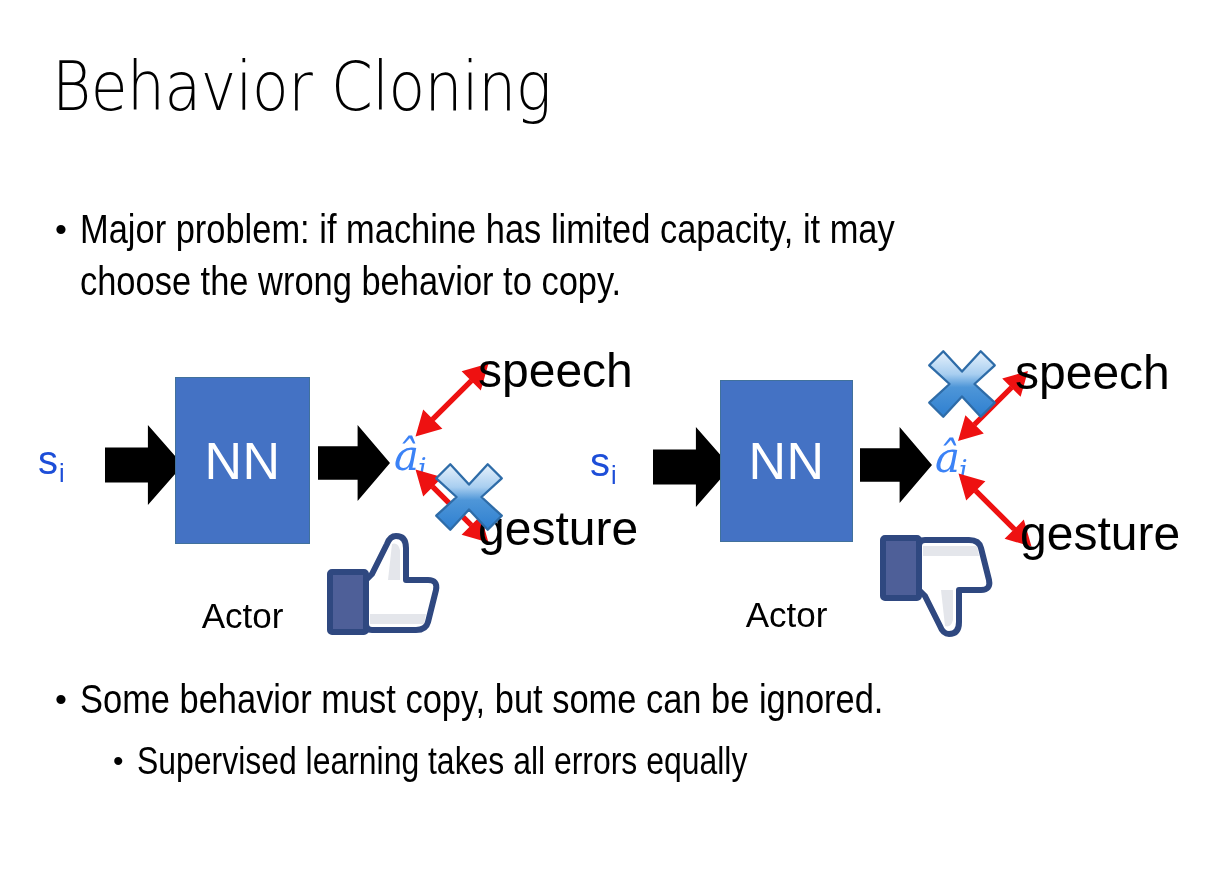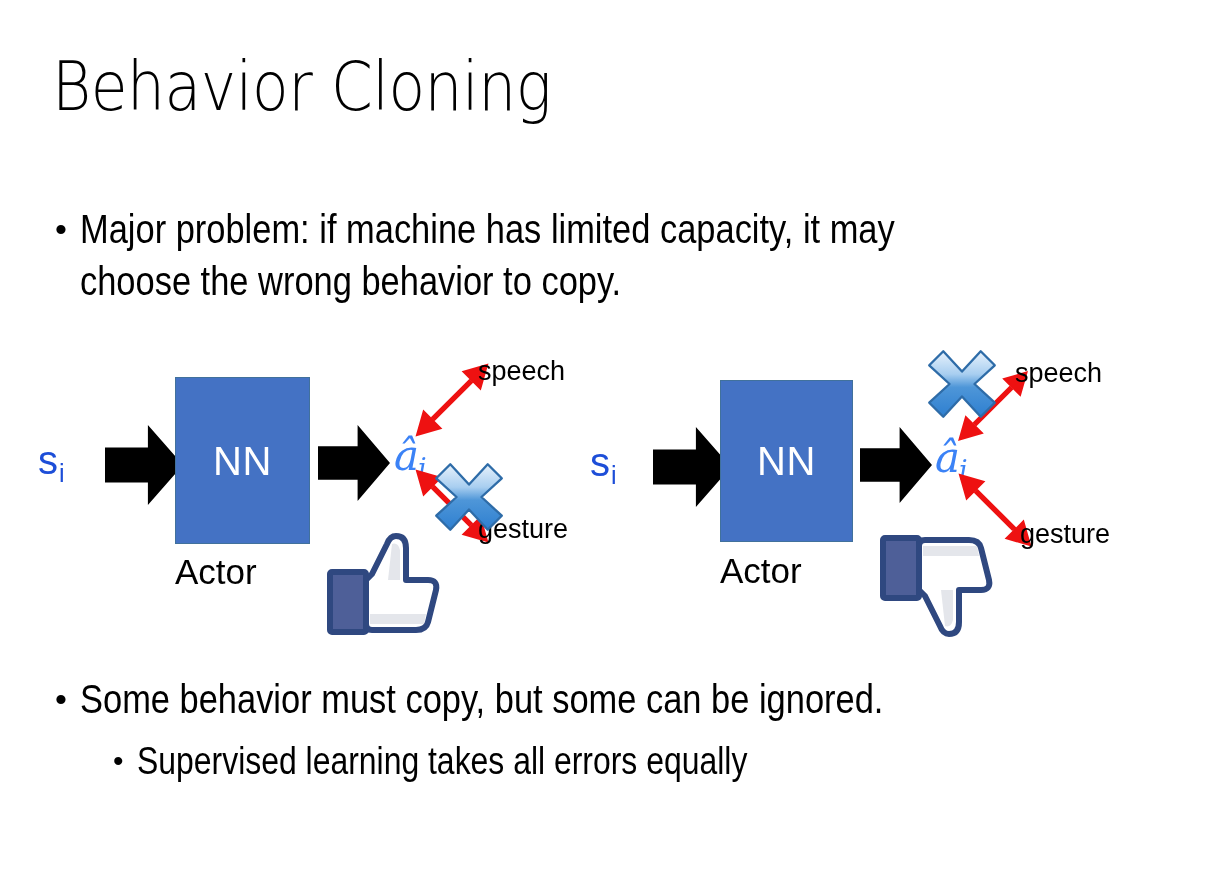--- a/index.html
+++ b/index.html
@@ -114,34 +114,36 @@
     position: absolute;
     background: #4472C4;
     border: 1px solid #41719C;
     box-sizing: border-box;
     display: flex;
     align-items: center;
     justify-content: center;
   }
   .nn-label {
     font-family: "Liberation Sans", sans-serif;
-    font-size: 40px;
+    font-size: 52px;
     line-height: 40px;
     color: #ffffff;
     letter-spacing: 0.5px;
   }
 
   
   .actor-label {
     position: absolute;
     font-family: "Liberation Sans", sans-serif;
     font-size: 35px;
     line-height: 38px;
     color: #000000;
+    text-align: center;
     white-space: nowrap;
+    margin-top: 44px;
   }
 
   
   .ahat-label {
     position: absolute;
     font-family: "DejaVu Serif", serif;
     font-style: italic;
     font-size: 42px;
     line-height: 42px;
     color: #3b82f6;
@@ -150,21 +152,21 @@
   .ahat-label .sub {
     font-size: 27px;
     vertical-align: -0.30em;
     margin-left: -1px;
   }
 
   
   .branch-label {
     position: absolute;
     font-family: "Liberation Sans", sans-serif;
-    font-size: 27px;
+    font-size: 48px;
     line-height: 42px;
     color: #000000;
     white-space: nowrap;
   }
 
   
   .red-arrow { position: absolute; }
 
   
   .x-mark { position: absolute; }

